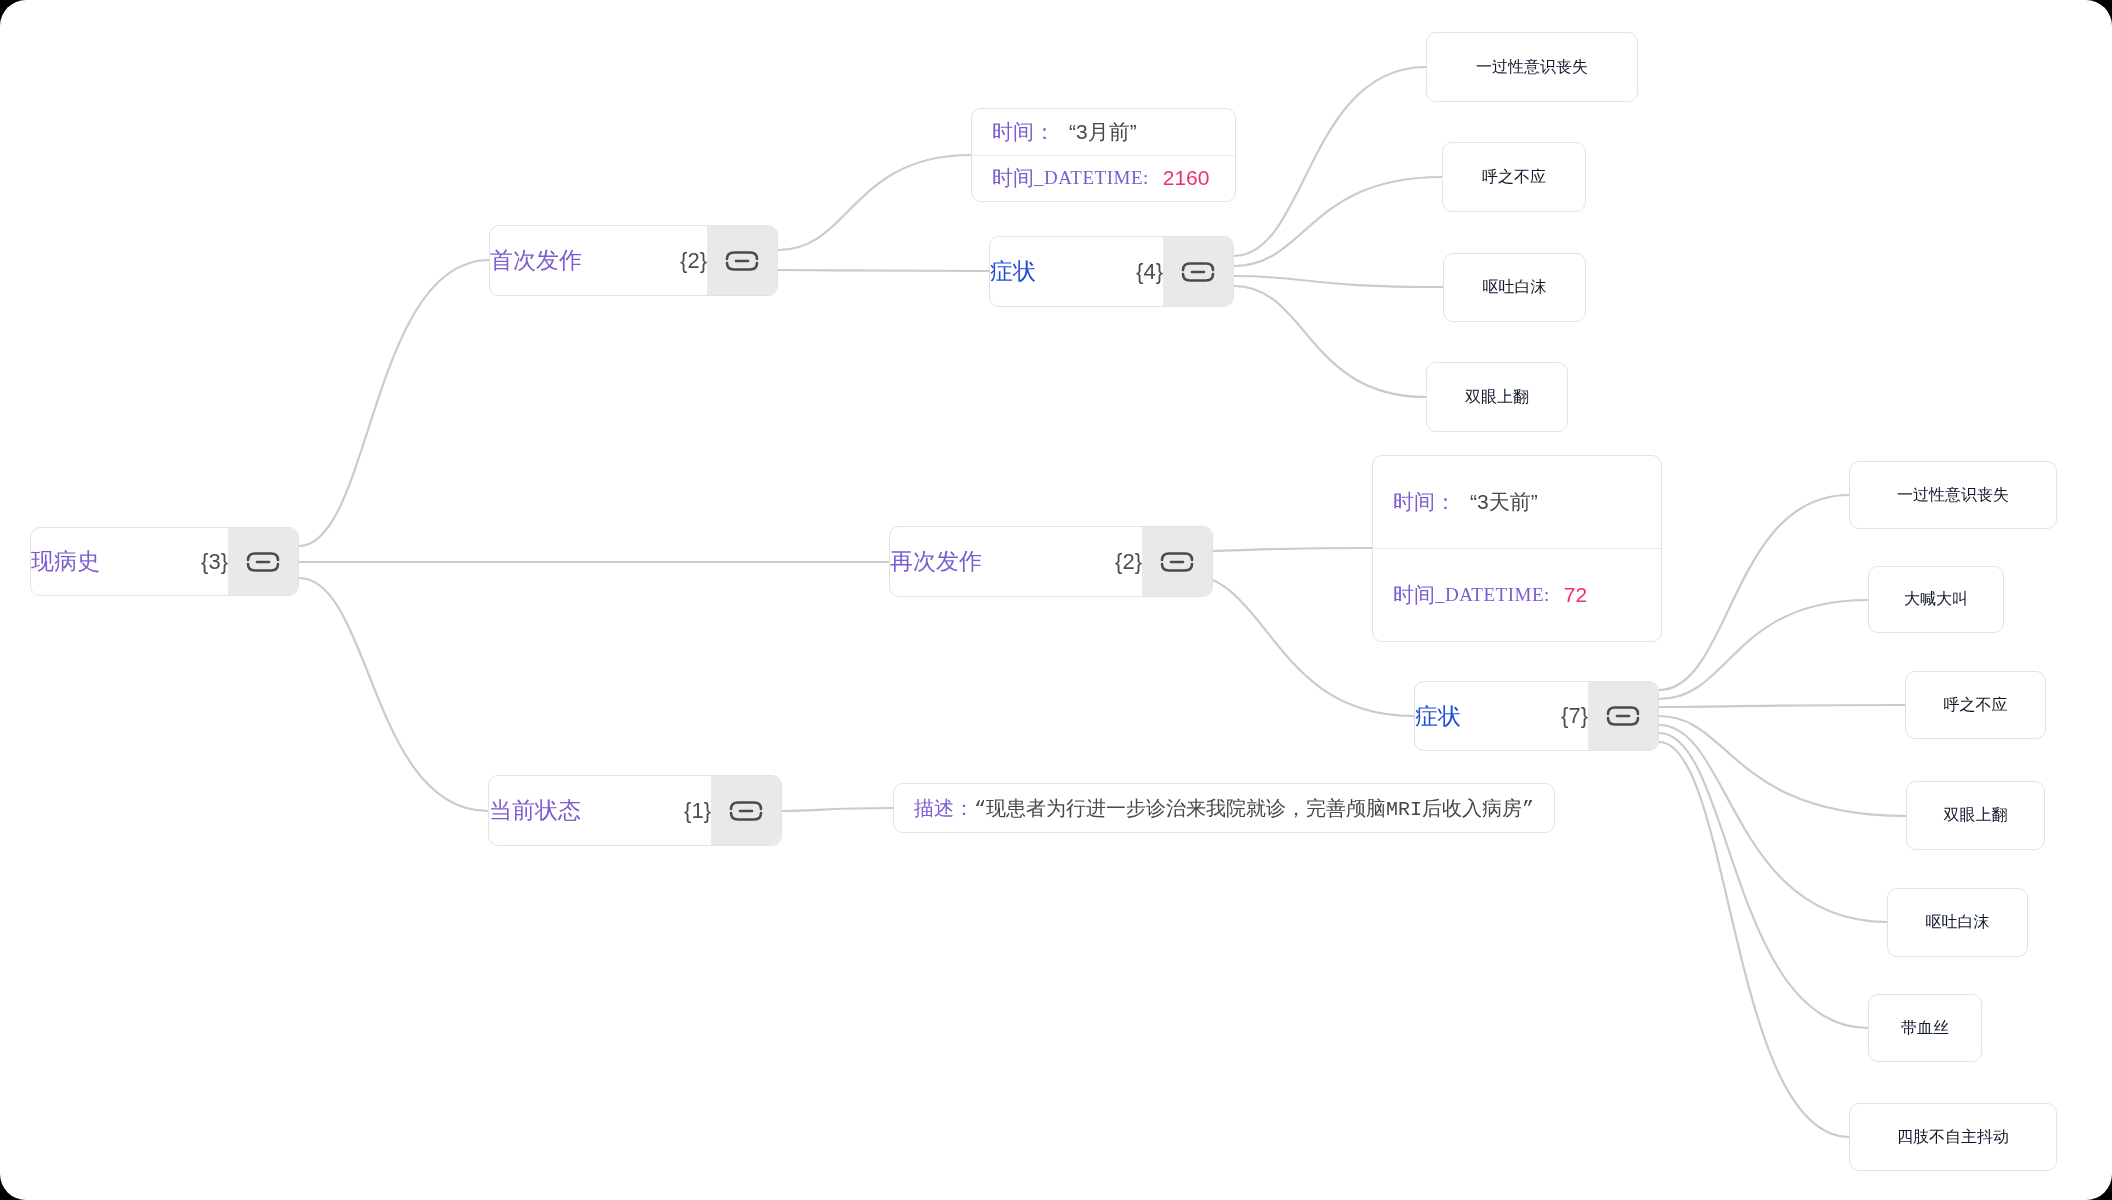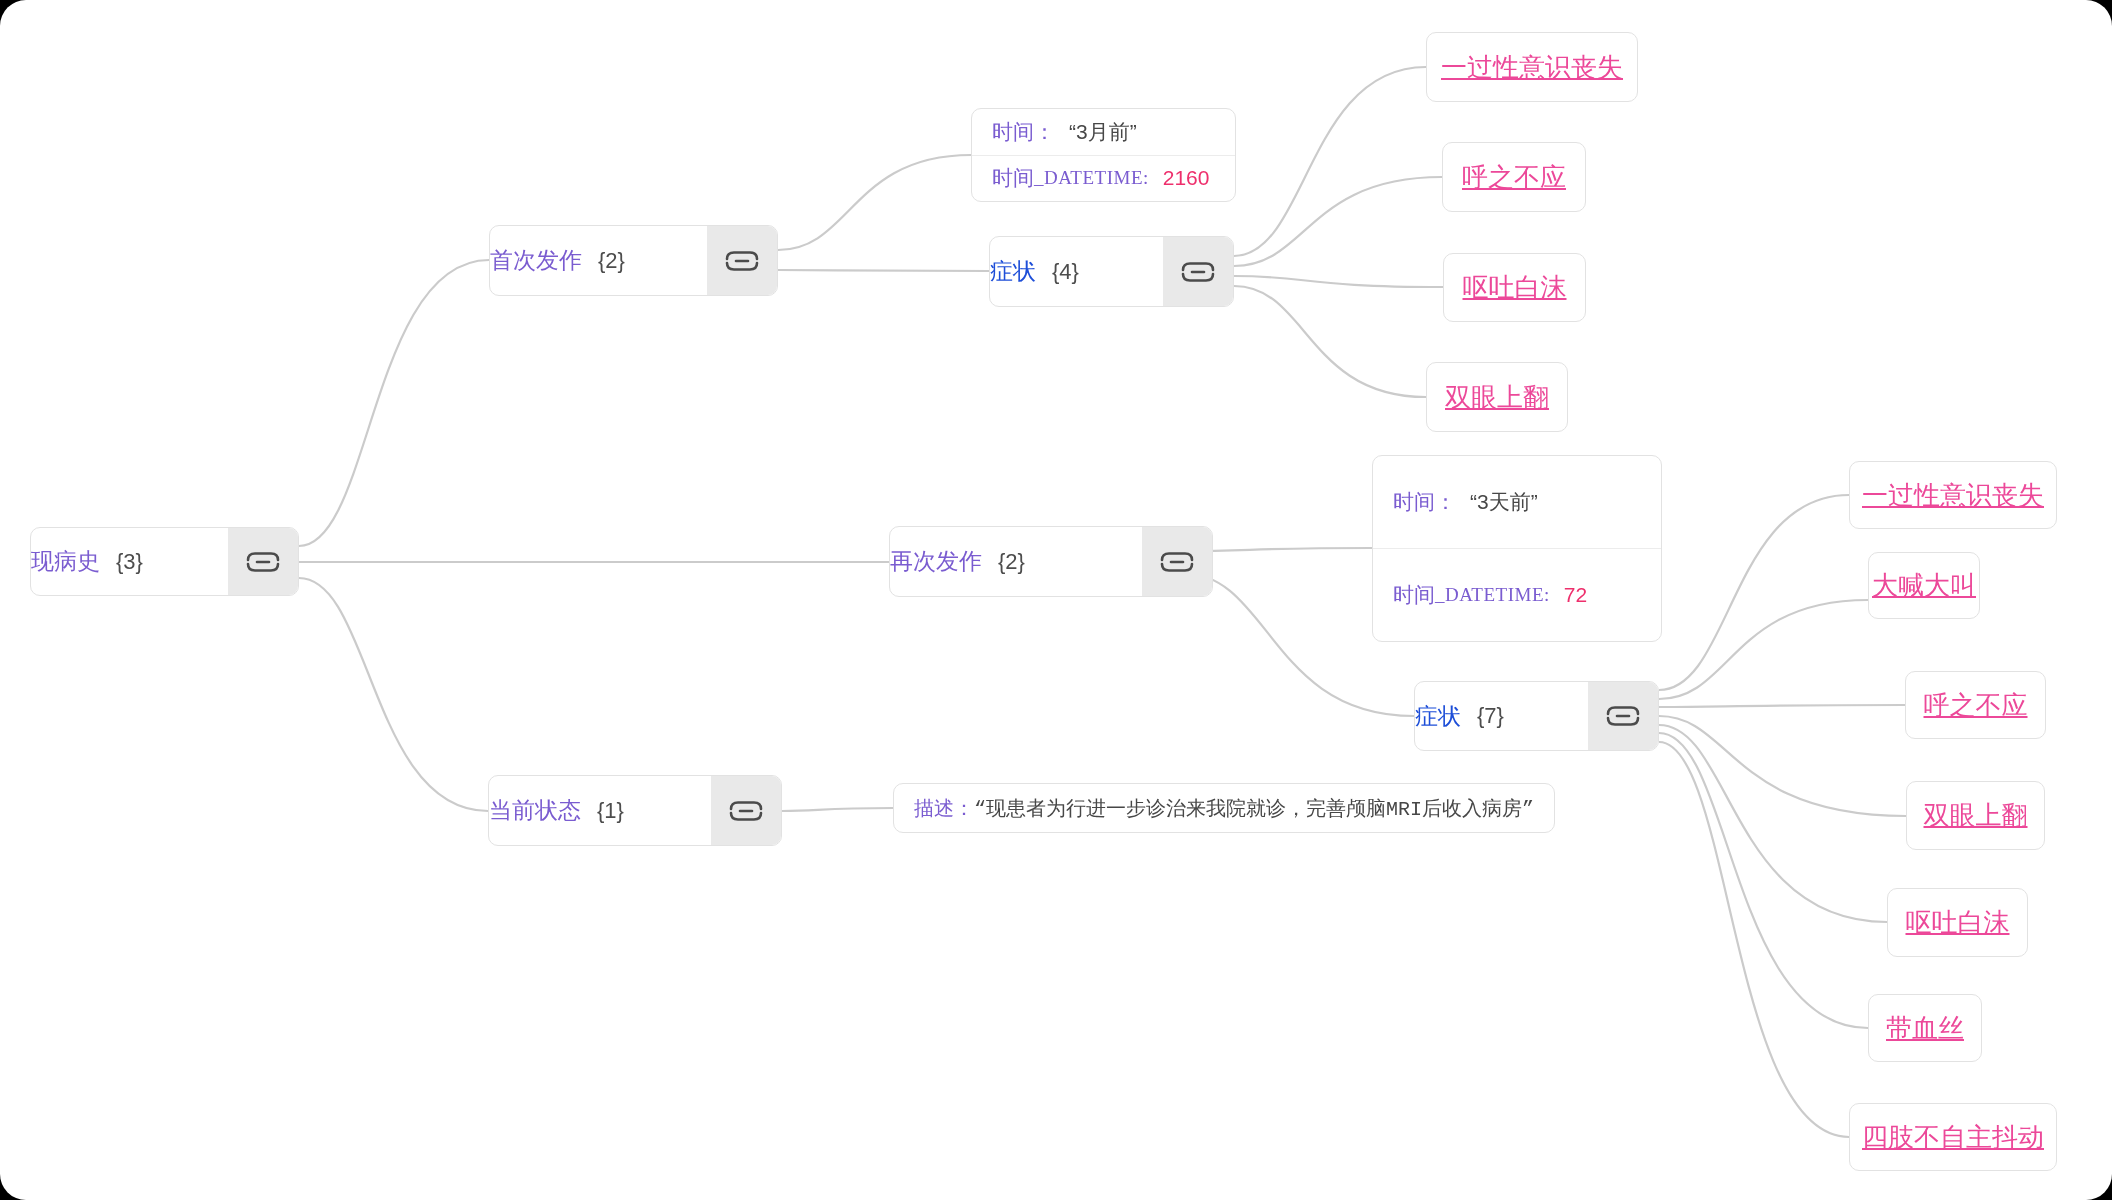--- a/index.html
+++ b/index.html
@@ -3,37 +3,37 @@
 <meta charset="utf-8">
 <style>
   html,body{margin:0;padding:0;background:#000;}
   body{font-family:"Liberation Sans","DejaVu Sans",sans-serif;}
   .stage{position:relative;width:2112px;height:1200px;background:#ffffff;border-radius:26px;overflow:hidden;}
   .edges{position:absolute;left:0;top:0;width:2112px;height:1200px;}
   .edges path{fill:none;stroke:#cbcbcb;stroke-width:2.2px;}
   .node{position:absolute;box-sizing:border-box;background:#fff;border:1.5px solid #e2e2e2;border-radius:10px;}
   
   .obj{display:flex;overflow:hidden;}
-  .obj .obj-label{flex:1;display:flex;align-items:center;justify-content:flex-start;gap:16px;white-space:nowrap;}
+  .obj .obj-label{flex:1;display:flex;align-items:center;justify-content:space-between;gap:32px;white-space:nowrap;}
   .obj .key{font-size:23px;color:#7a5cd0;}
   .obj .key.orange{color:#1d4ed8;}
   .obj .count{font-size:22px;color:#4d4d4d;font-weight:300;}
   .obj .link-btn{width:70px;display:flex;align-items:center;justify-content:center;background:#e9e9e9;cursor:pointer;}
   .obj .link-btn svg{display:block;}
   
   .rows{display:flex;flex-direction:column;overflow:hidden;}
   .row{flex:1;display:flex;align-items:center;padding:0 20px;white-space:nowrap;border-top:1px solid #ececec;}
   .row:first-child{border-top:none;}
   .row .k{font-size:21px;color:#7a5cd0;}
   .row .k2{font-size:19px;color:#7a5cd0;font-family:"Liberation Serif","DejaVu Serif",serif;letter-spacing:.5px;}
   .row .v{margin-left:14px;}
   .row .vstr{font-size:21px;color:#474747;}
   .row .vnum{font-size:21px;color:#ee2f6c;}
   
-  .leaf{display:flex;align-items:center;justify-content:center;white-space:nowrap;font-size:26px;color:#ec4899;text-decoration:underline;}
+  .leaf{display:flex;align-items:center;justify-content:center;white-space:nowrap;font-size:16px;color:#0f172a;}
   
   .desc{display:inline-flex;align-items:center;padding:0 20px;white-space:nowrap;}
   .desc .k{font-size:20px;color:#7a5cd0;}
   .desc .v{font-size:20px;color:#474747;margin-left:0;font-family:Liberation Mono, monospace;}
 </style>
 </head>
 <body>
 
 <div class="stage">
 
@@ -164,21 +164,21 @@
         <path d="M5,10 Q5,3.5 12,3.5 H28 Q35,3.5 35,10"></path>
           <path d="M5,14 Q5,20.5 12,20.5 H28 Q35,20.5 35,14"></path>
           <path d="M14,12 H26"></path>
       </svg>
     </div>
   </div>
 
   <div class="node leaf" style="left:1849px;top:461px;width:208px;height:68px;">
       <span>一过性意识丧失</span>
     </div>
-  <div class="node leaf" style="left:1868px;top:552px;width:112px;height:67px;">
+  <div class="node leaf" style="left:1868px;top:566px;width:136px;height:67px;">
       <span>大喊大叫</span>
     </div>
   <div class="node leaf" style="left:1905px;top:671px;width:141px;height:68px;">
       <span>呼之不应</span>
     </div>
   <div class="node leaf" style="left:1906px;top:781px;width:139px;height:69px;">
       <span>双眼上翻</span>
     </div>
   <div class="node leaf" style="left:1887px;top:888px;width:141px;height:69px;">
       <span>呕吐白沫</span>

